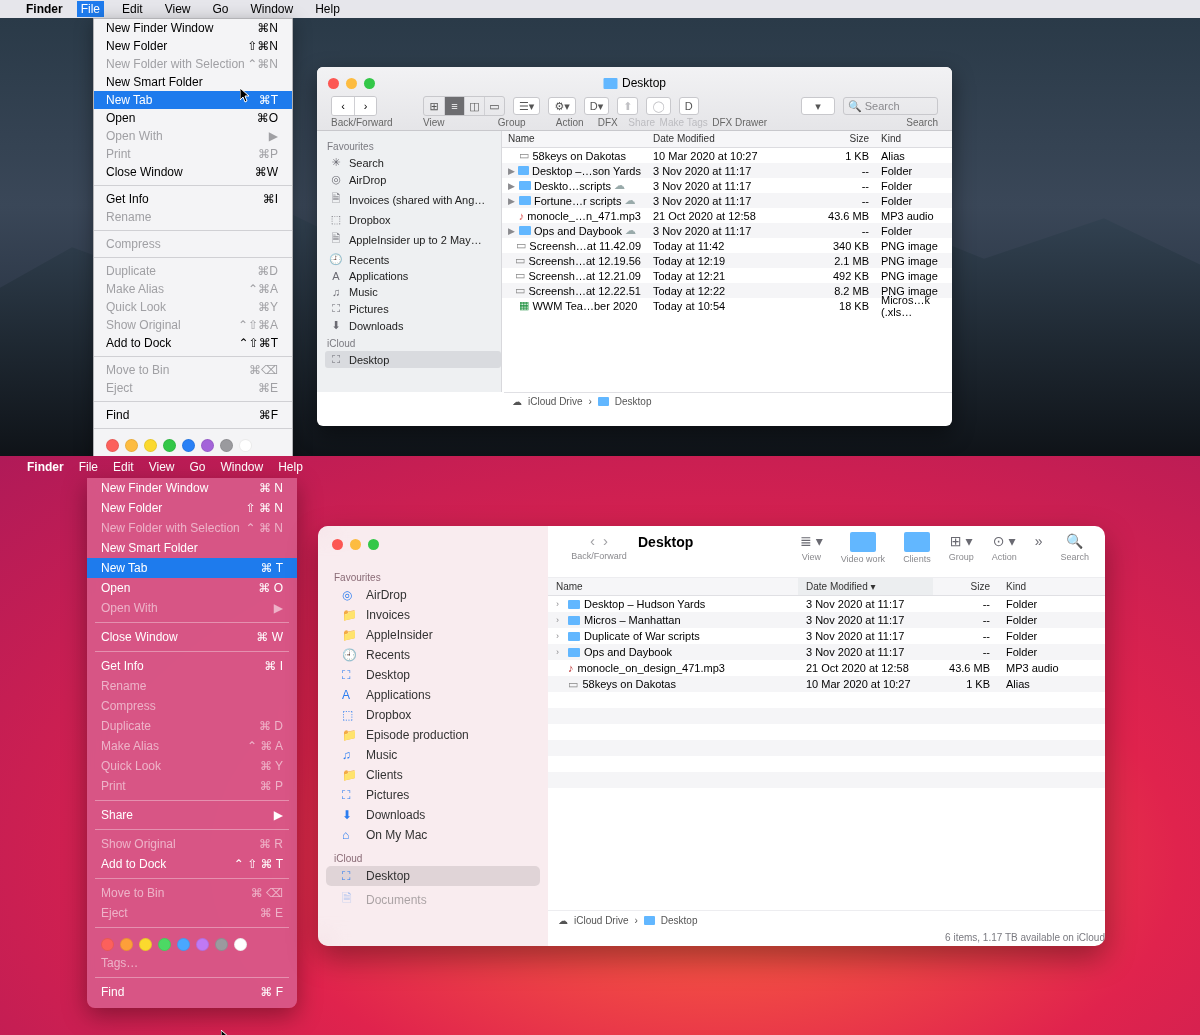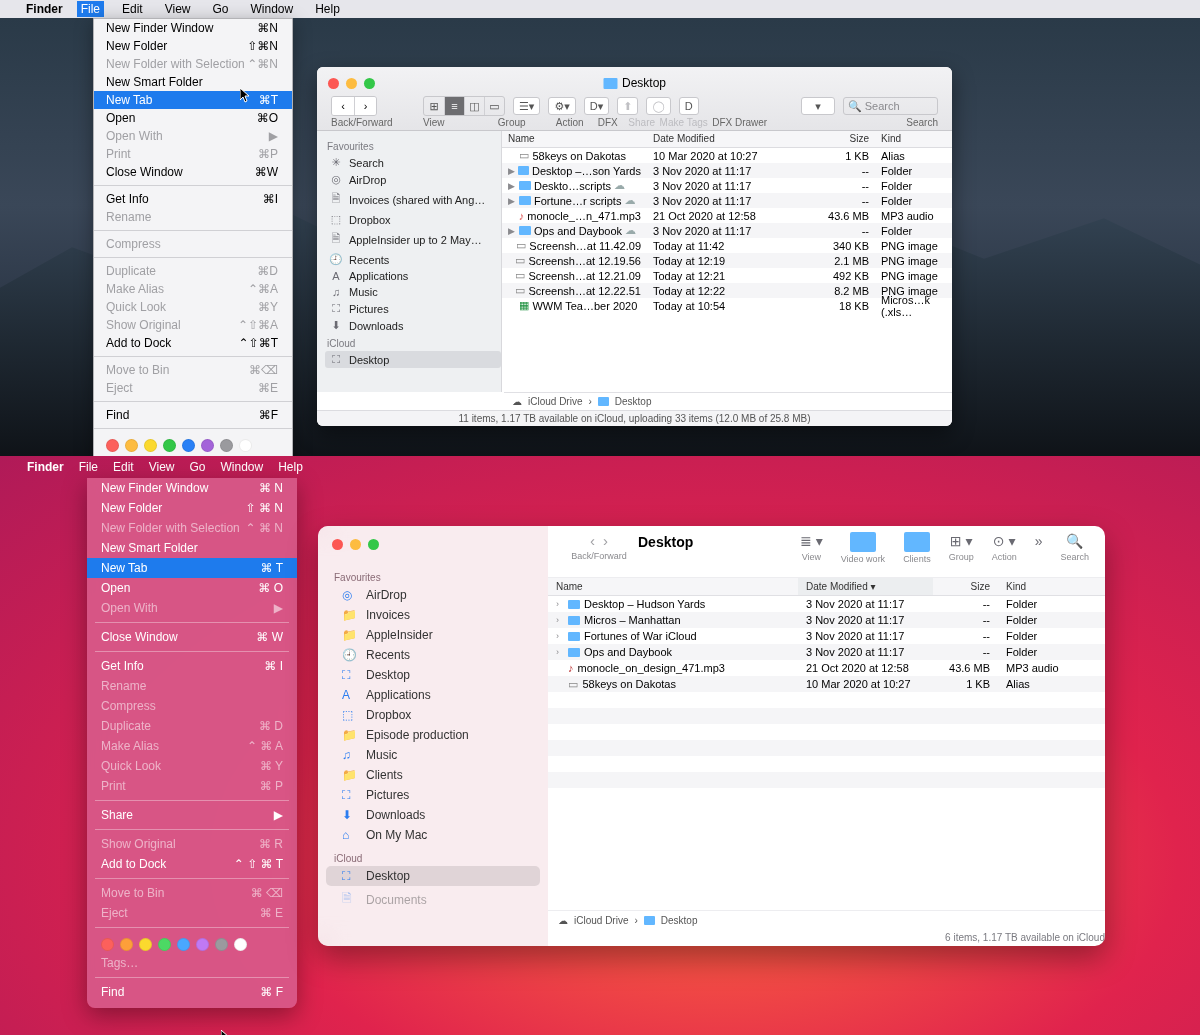--- a/index.html
+++ b/index.html
@@ -477,21 +477,20 @@
       </div>
     </div>
 
     <div class="pathbar1">
       <span>☁</span>
       <span>iCloud Drive</span>
       <span>›</span>
       <span class="fld-icon" style="width:11px;height:9px"></span>
       <span>Desktop</span>
     </div>
-    <div class="statbar1">11 items, 1.17 TB available on iCloud, uploading 33 items (12.0 MB of 25.8 MB)</div>
   </div>
 </div>
 
 <div class="bot">
   <div class="menubar2">
     <span></span>
     <span class="bold">Finder</span>
     <span>File</span>
     <span>Edit</span>
     <span>View</span>
@@ -751,21 +750,21 @@
               <span>Micros – Manhattan</span>
             </div>
             <div class="c2D">3 Nov 2020 at 11:17</div>
             <div class="c2S">--</div>
             <div class="c2K">Folder</div>
           </div>
           <div class="row2">
             <div class="c2N">
               <span class="disc">›</span>
               <span class="fld-icon" style="width:12px;height:9px"></span>
-              <span>Fortunes of War iCloud</span>
+              <span>Duplicate of War scripts</span>
             </div>
             <div class="c2D">3 Nov 2020 at 11:17</div>
             <div class="c2S">--</div>
             <div class="c2K">Folder</div>
           </div>
           <div class="row2 alt">
             <div class="c2N">
               <span class="disc">›</span>
               <span class="fld-icon" style="width:12px;height:9px"></span>
               <span>Ops and Daybook</span>

